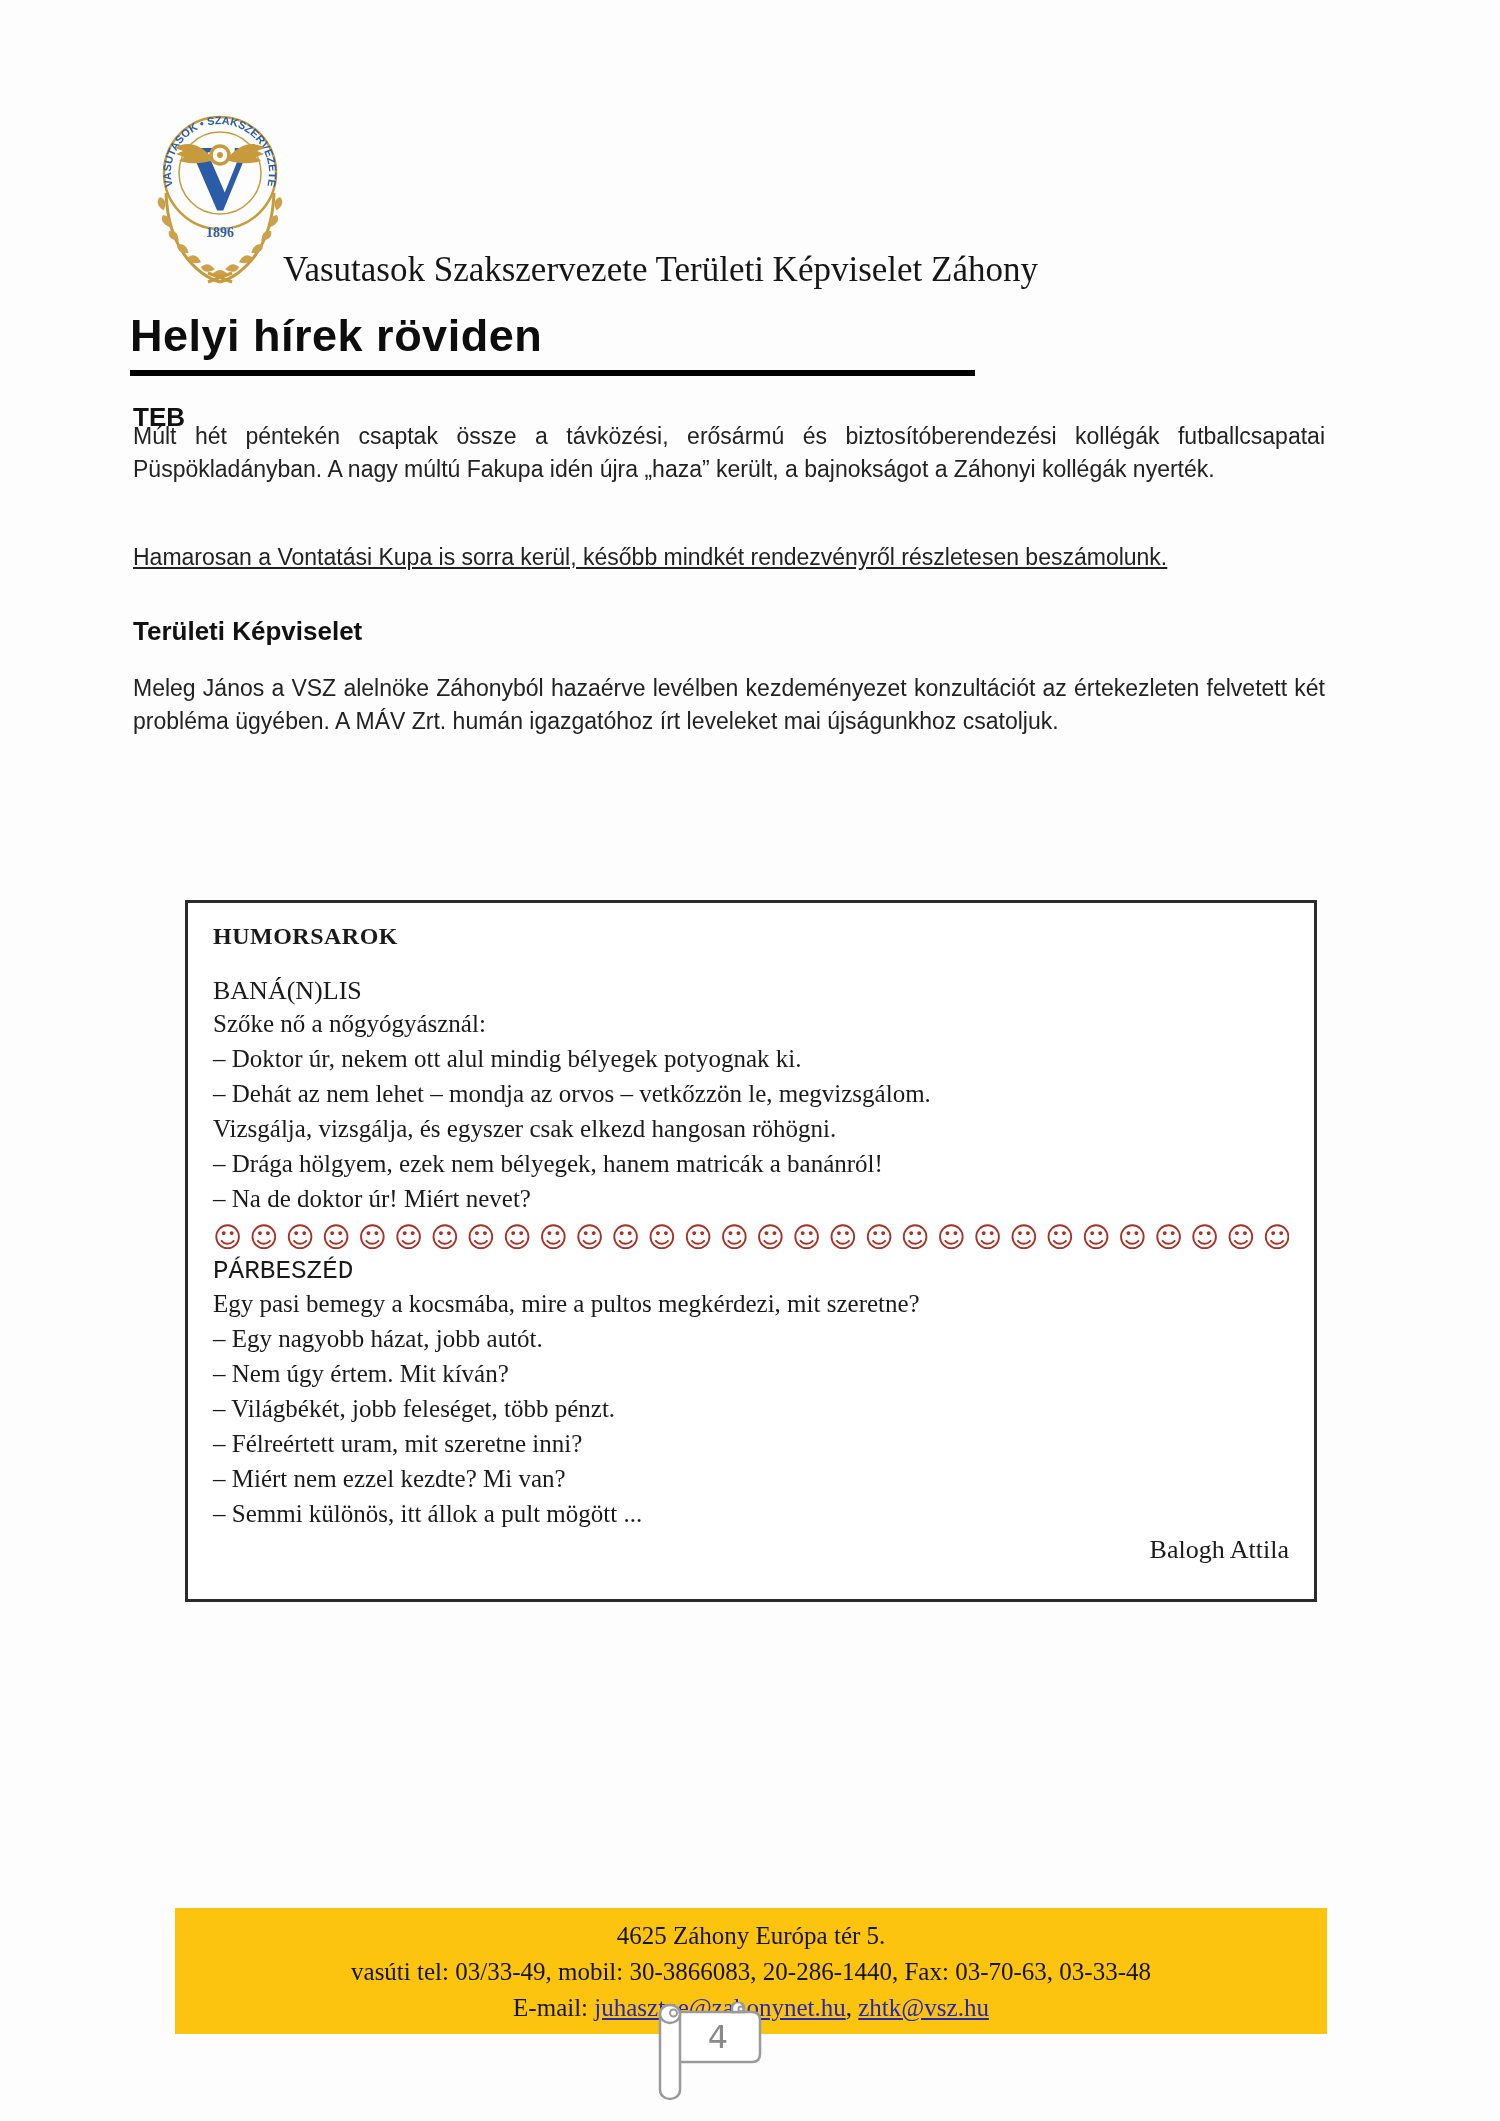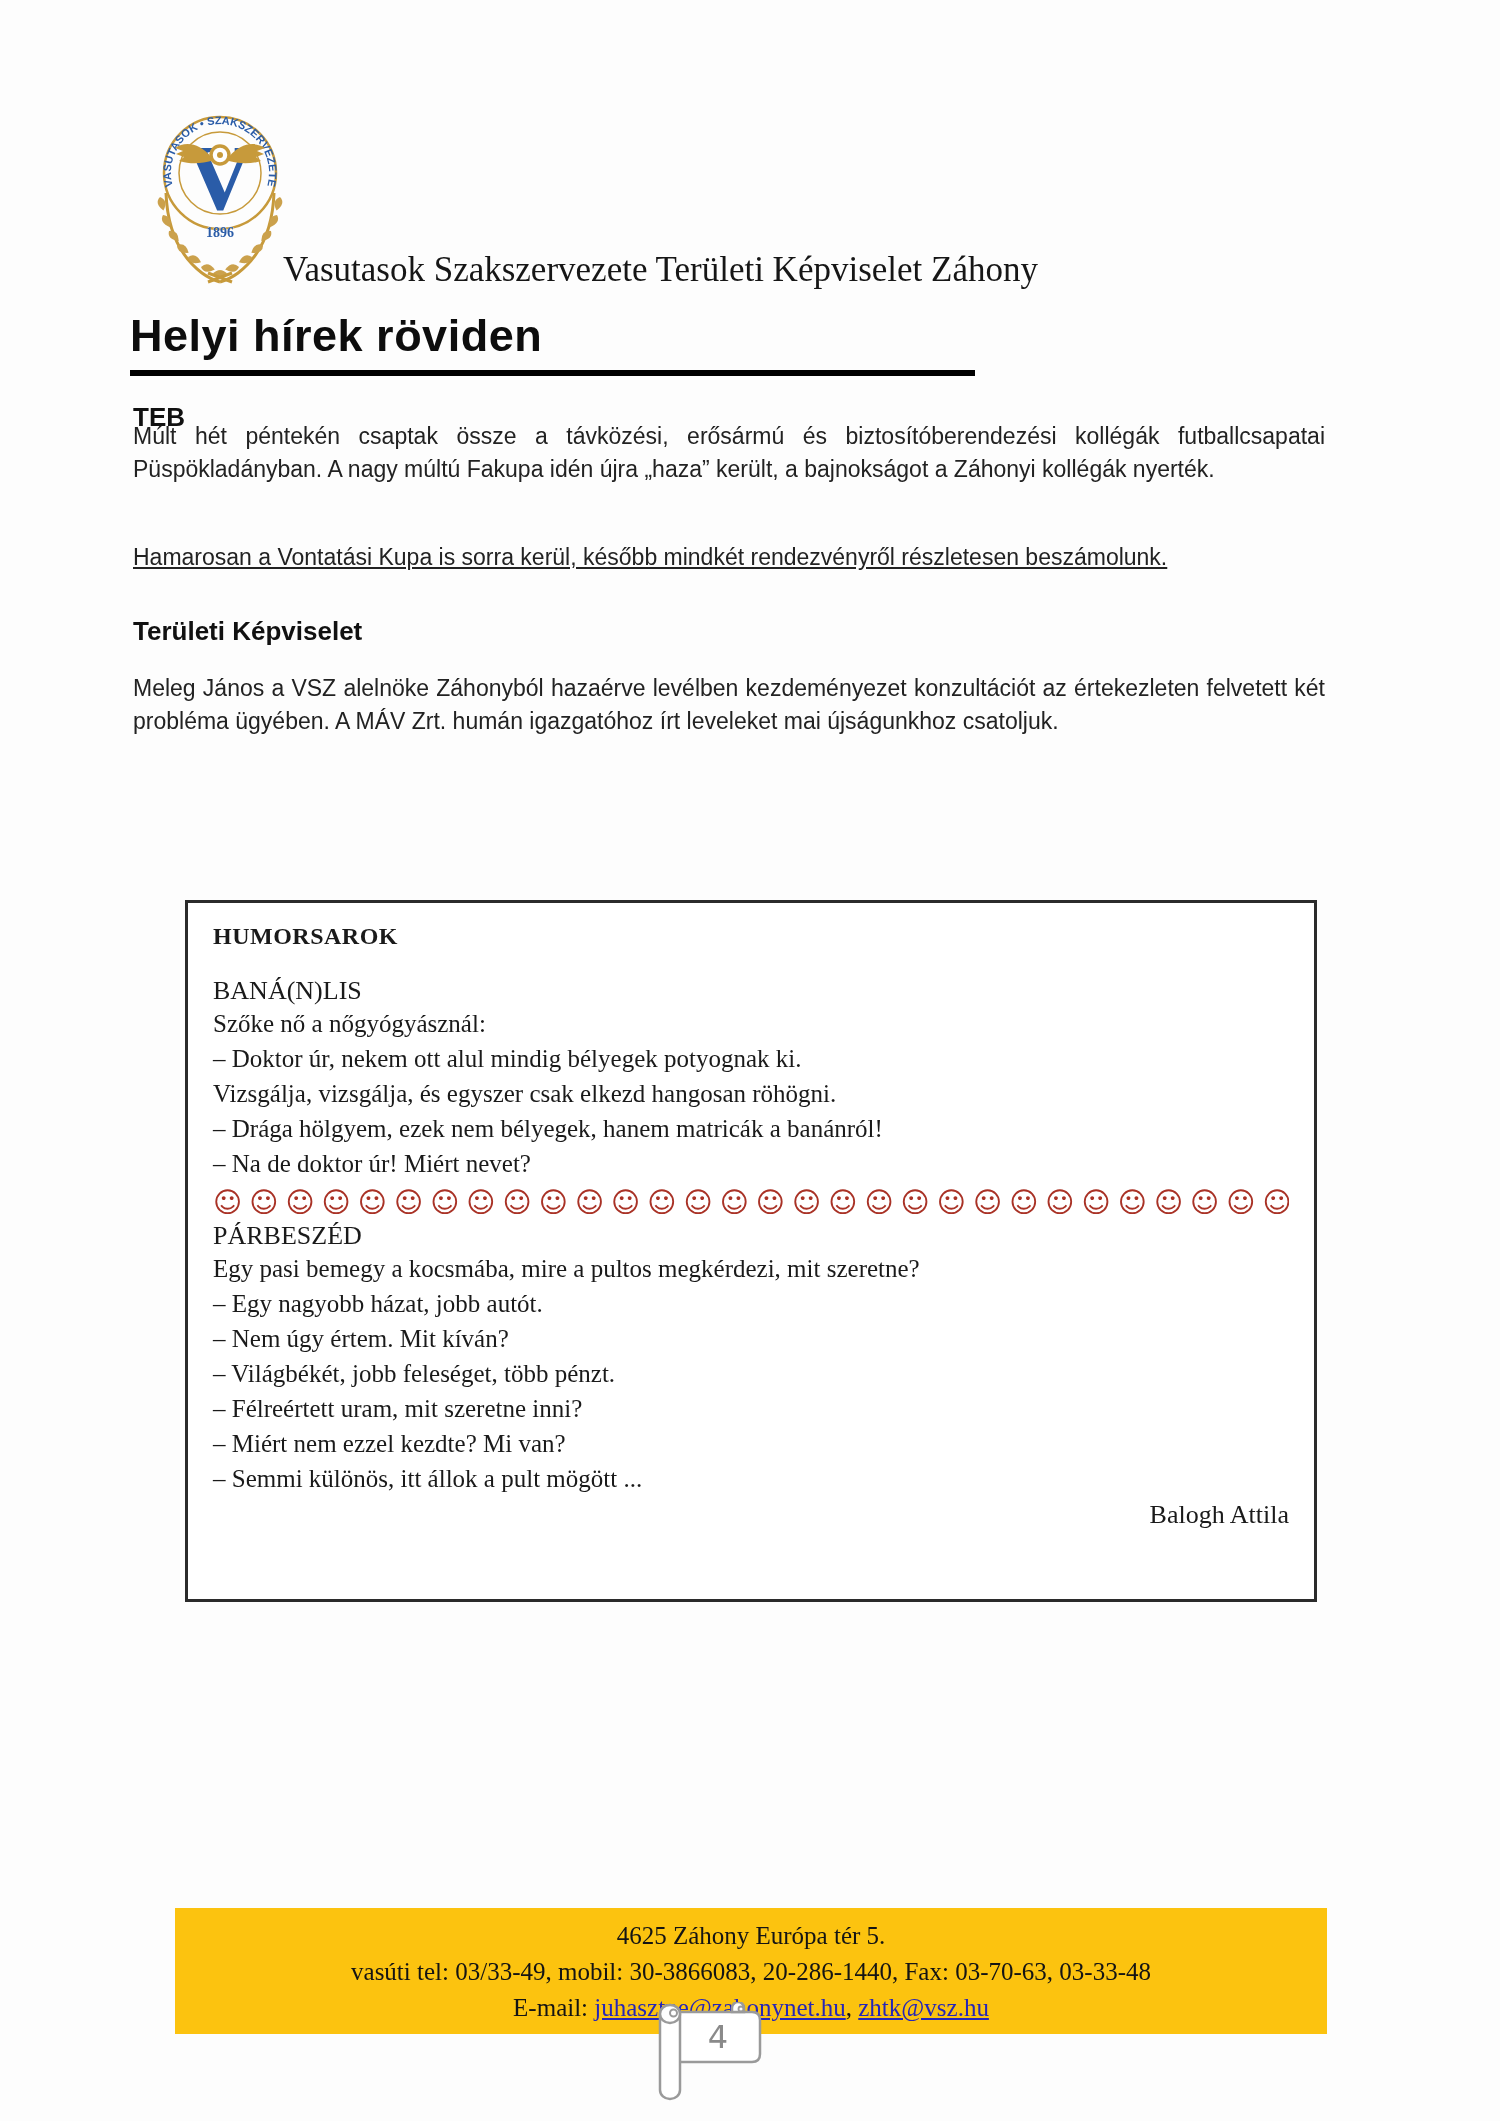--- a/index.html
+++ b/index.html
@@ -32,21 +32,21 @@
     box-sizing:border-box;border:3px solid #2b2b2b;background:#fff;
     padding:20px 25px;font-family:"Liberation Serif",serif;color:#1a1a1a;
   }
   .humor-title{font-size:24px;font-weight:bold;letter-spacing:.5px;}
   .joke-title{font-size:26px;margin-top:26px;}
   .joke-line{font-size:25px;line-height:35px;}
   .smiley-row{
     margin-top:5px;font-family:"DejaVu Sans",sans-serif;
     font-size:28px;letter-spacing:7px;color:#A93226;white-space:nowrap;overflow:hidden;
   }
-  .joke-title.second{margin-top:2px;}
+  .joke-title.second{margin-top:2px;font-family:Liberation Mono, monospace;}
   .signature{font-size:26px;text-align:right;margin-top:4px;}
   
   .footer{
     position:absolute;left:175px;top:1908px;width:1152px;height:126px;
     box-sizing:border-box;padding-top:10px;background:#FCC30F;text-align:center;
     font-family:"Liberation Serif",serif;font-size:25px;line-height:36px;color:#141414;
   }
   .footer a{color:#2626b8;text-decoration:underline;}
   .page-number-scroll{position:absolute;left:636px;top:2002px;width:130px;height:112px;}
 </style>
@@ -116,20 +116,21 @@
 
   <div class="section-title" style="top:616px;text-align:center;">Területi Képviselet</div>
   <div class="body-par" style="top:672px;">Meleg János a VSZ alelnöke Záhonyból hazaérve levélben kezdeményezet konzultációt az értekezleten felvetett két probléma ügyében. A MÁV Zrt. humán igazgatóhoz írt leveleket mai újságunkhoz csatoljuk.</div>
 
   <div class="humor-box">
     <div class="humor-title">HUMORSAROK</div>
 
     <div class="joke-title">BANÁ(N)LIS</div>
     <div class="joke-line">Szőke nő a nőgyógyásznál:</div>
     <div class="joke-line">– Doktor úr, nekem ott alul mindig bélyegek potyognak ki.</div>
+    <div class="joke-line">– Dehát az nem lehet – mondja az orvos – vetkőzzön le, megvizsgálom.</div>
     <div class="joke-line">Vizsgálja, vizsgálja, és egyszer csak elkezd hangosan röhögni.</div>
     <div class="joke-line">– Drága hölgyem, ezek nem bélyegek, hanem matricák a banánról!</div>
     <div class="joke-line">– Na de doktor úr! Miért nevet?</div>
 
     <div class="smiley-row">☺☺☺☺☺☺☺☺☺☺☺☺☺☺☺☺☺☺☺☺☺☺☺☺☺☺☺☺☺☺</div>
 
     <div class="joke-title second">PÁRBESZÉD</div>
     <div class="joke-line">Egy pasi bemegy a kocsmába, mire a pultos megkérdezi, mit szeretne?</div>
     <div class="joke-line">– Egy nagyobb házat, jobb autót.</div>
     <div class="joke-line">– Nem úgy értem. Mit kíván?</div>

